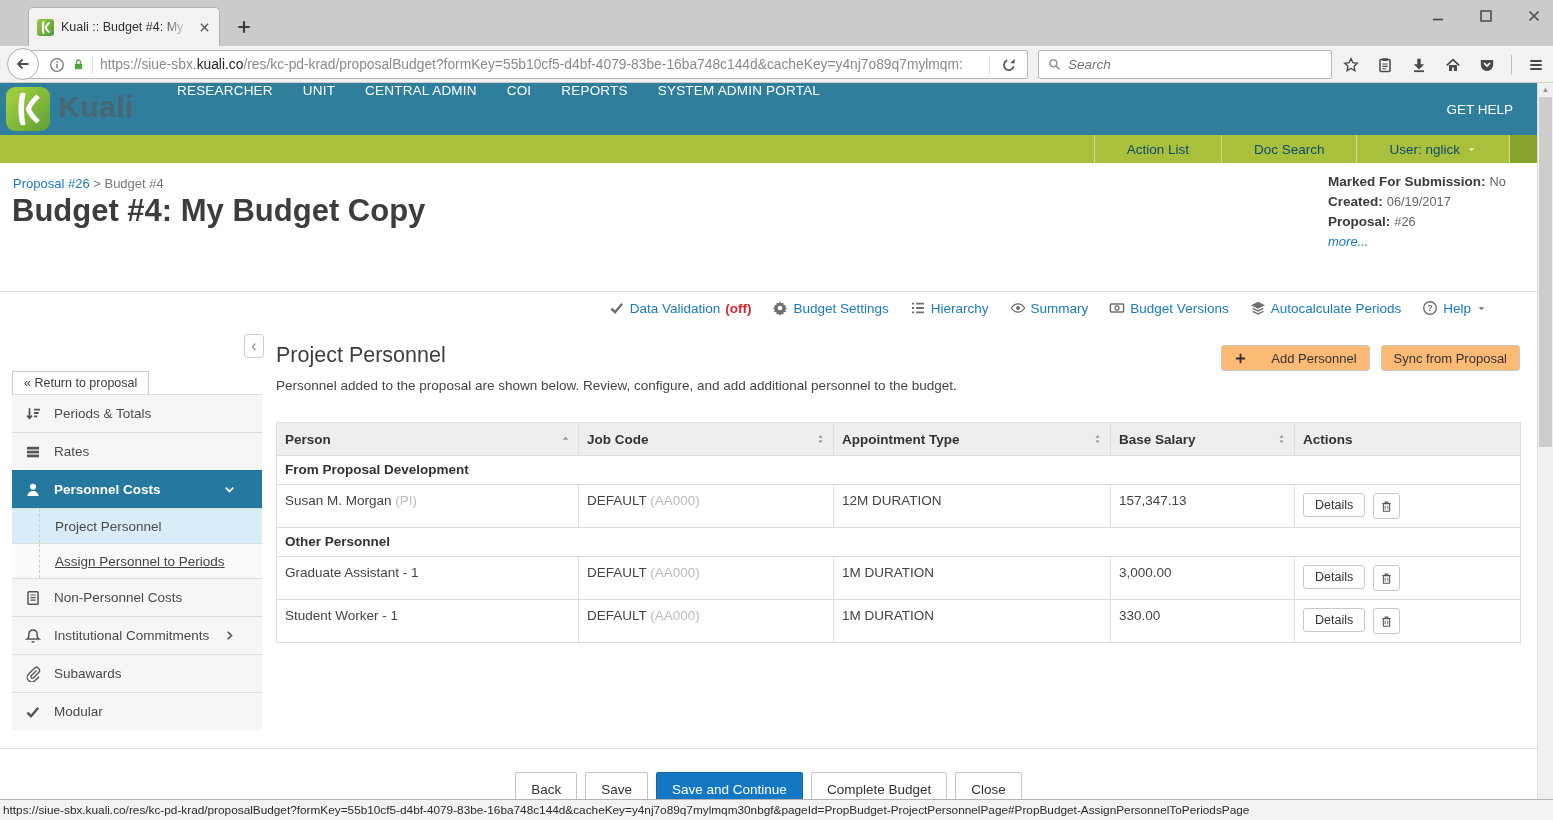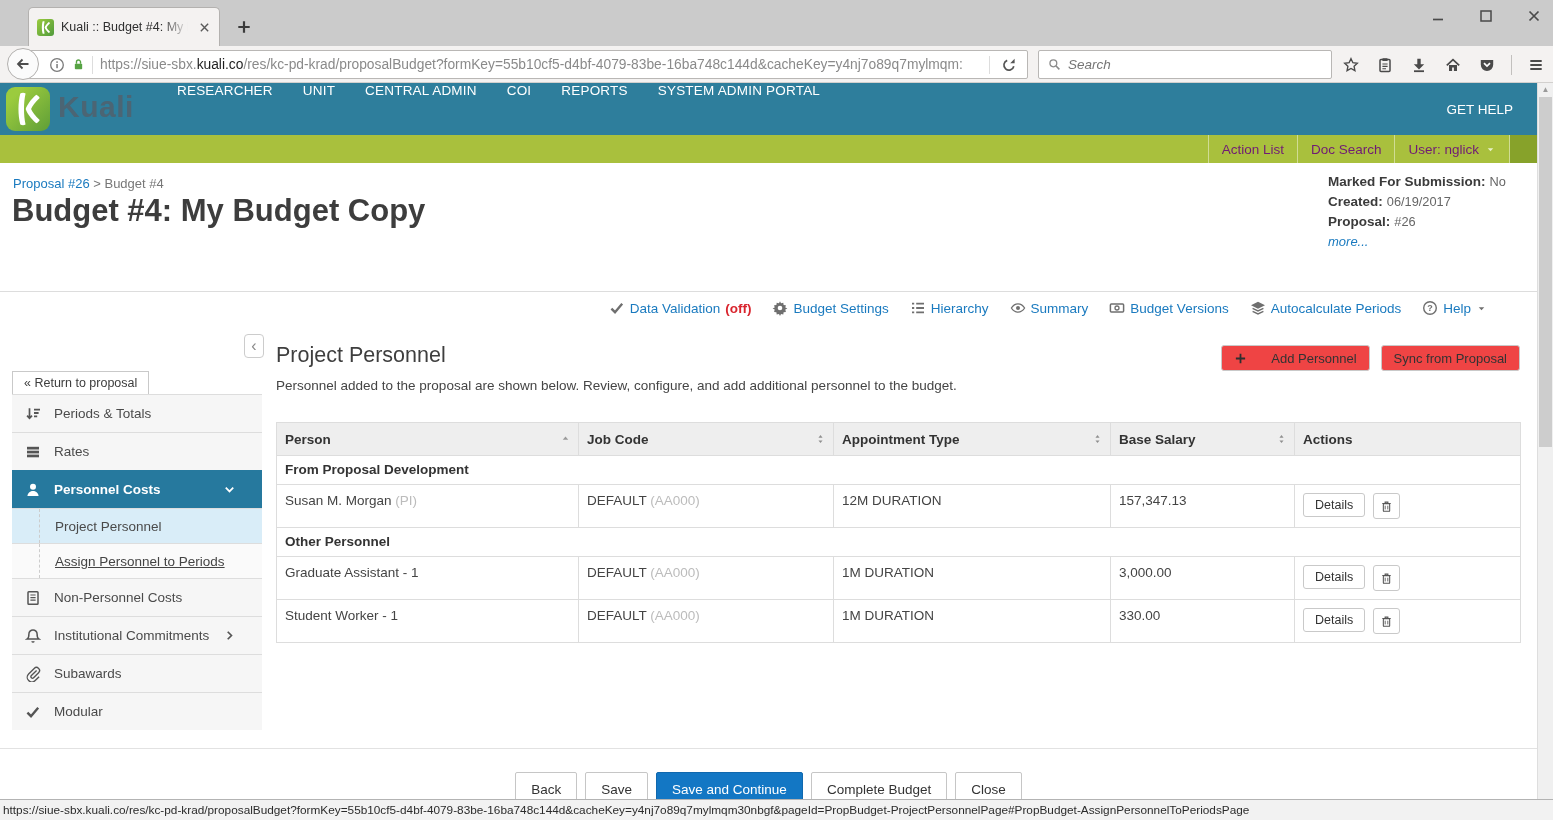--- a/index.html
+++ b/index.html
@@ -52,21 +52,21 @@
            background:linear-gradient(135deg,#9bcb3e 20%,#5f9e37); }
   .klogo svg { width:44px; height:44px; display:block; }
   .kword { position:absolute; left:58px; top:7px; font-size:30px; font-weight:bold; color:#4b6574; letter-spacing:.5px; }
   .knav { position:absolute; left:177px; top:0; height:52px; display:flex; gap:30px; }
   .knav-item { color:#fff; font-size:13.5px; letter-spacing:.2px; cursor:default; }
   .gethelp { position:absolute; right:40px; top:0; height:52px; display:flex; align-items:center; color:#fff; font-size:13.5px; }
 
   
   .gbar { position:absolute; top:135px; left:0; right:0; height:28px; background:#a9c03d; }
   .gbar-items { position:absolute; right:43px; top:0; height:28px; display:flex; }
-  .gbar-item { display:flex; align-items:center; gap:6px; padding:0 13px; color:#701a75; font-size:13.5px;
+  .gbar-item { display:flex; align-items:center; gap:6px; padding:0 32px; color:#0c4a6e; font-size:13.5px;
                border-left:1px solid rgba(255,255,255,.45); }
   .gbar-item:last-child { border-right:1px solid rgba(255,255,255,.45); }
   .gbar-end { position:absolute; right:16px; top:0; width:27px; height:28px; background:#87a22a; }
   .gcaret { color:#e9f2c8; }
 
   
   .page { position:absolute; top:163px; left:0; width:1537px; bottom:0; background:#fff; }
   .crumbs { position:absolute; left:13px; top:13px; font-size:13px; color:#777; }
   .crumbs a { color:#1a7abf; text-decoration:none; }
   .page-title { position:absolute; left:12px; top:30px; font-size:31px; font-weight:bold; color:#3d3d3d; }
@@ -98,21 +98,21 @@
   .sb-item.sub { height:35px; padding-left:43px; background:#fafafa; }
   .sb-item.sub::before { content:''; position:absolute; left:27px; top:0; bottom:0; border-left:1px dashed #ccc; }
   .sb-item.sub.selected { background:#d9edf8; }
   .sb-item.sub.linkstyle .sb-label { text-decoration:underline; color:#444; }
 
   
   .main { position:absolute; left:276px; top:180px; width:1244px; }
   .main-heading { font-size:21.5px; font-weight:500; color:#3e3e3e; }
   .main-desc { margin-top:10px; font-size:13.5px; color:#454545; }
   .main-buttons { position:absolute; top:2px; right:0; display:flex; gap:11px; }
-  .ghost-btn { height:26px; padding:0 12px; background:#ef4444; border:1px solid #c9c9c9; border-radius:3px;
+  .ghost-btn { height:26px; padding:0 12px; background:#fdba74; border:1px solid #c9c9c9; border-radius:3px;
                font-size:13px; color:#333; display:flex; align-items:center; gap:24px; font-family:inherit; }
   .ghost-btn .ic { color:#2f2f2f; }
 
   table.ptable { margin-top:29px; border-collapse:collapse; table-layout:fixed; width:100%; font-size:13.5px; color:#444; }
   .ptable th { background:#eee; border:1px solid #ddd; text-align:left; font-weight:bold; color:#333;
                padding:0 8px; height:33px; position:relative; }
   .sort-ind { position:absolute; right:7px; top:50%; transform:translateY(-50%); color:#9a9a9a; }
   .sort-ind.both { color:#8f8f8f; }
   .ptable td { border:1px solid #ddd; padding:8px 8px; height:38px; vertical-align:top; }
   .ptable tr.group-row td { font-weight:bold; color:#333; height:29px; padding:6px 8px; }

